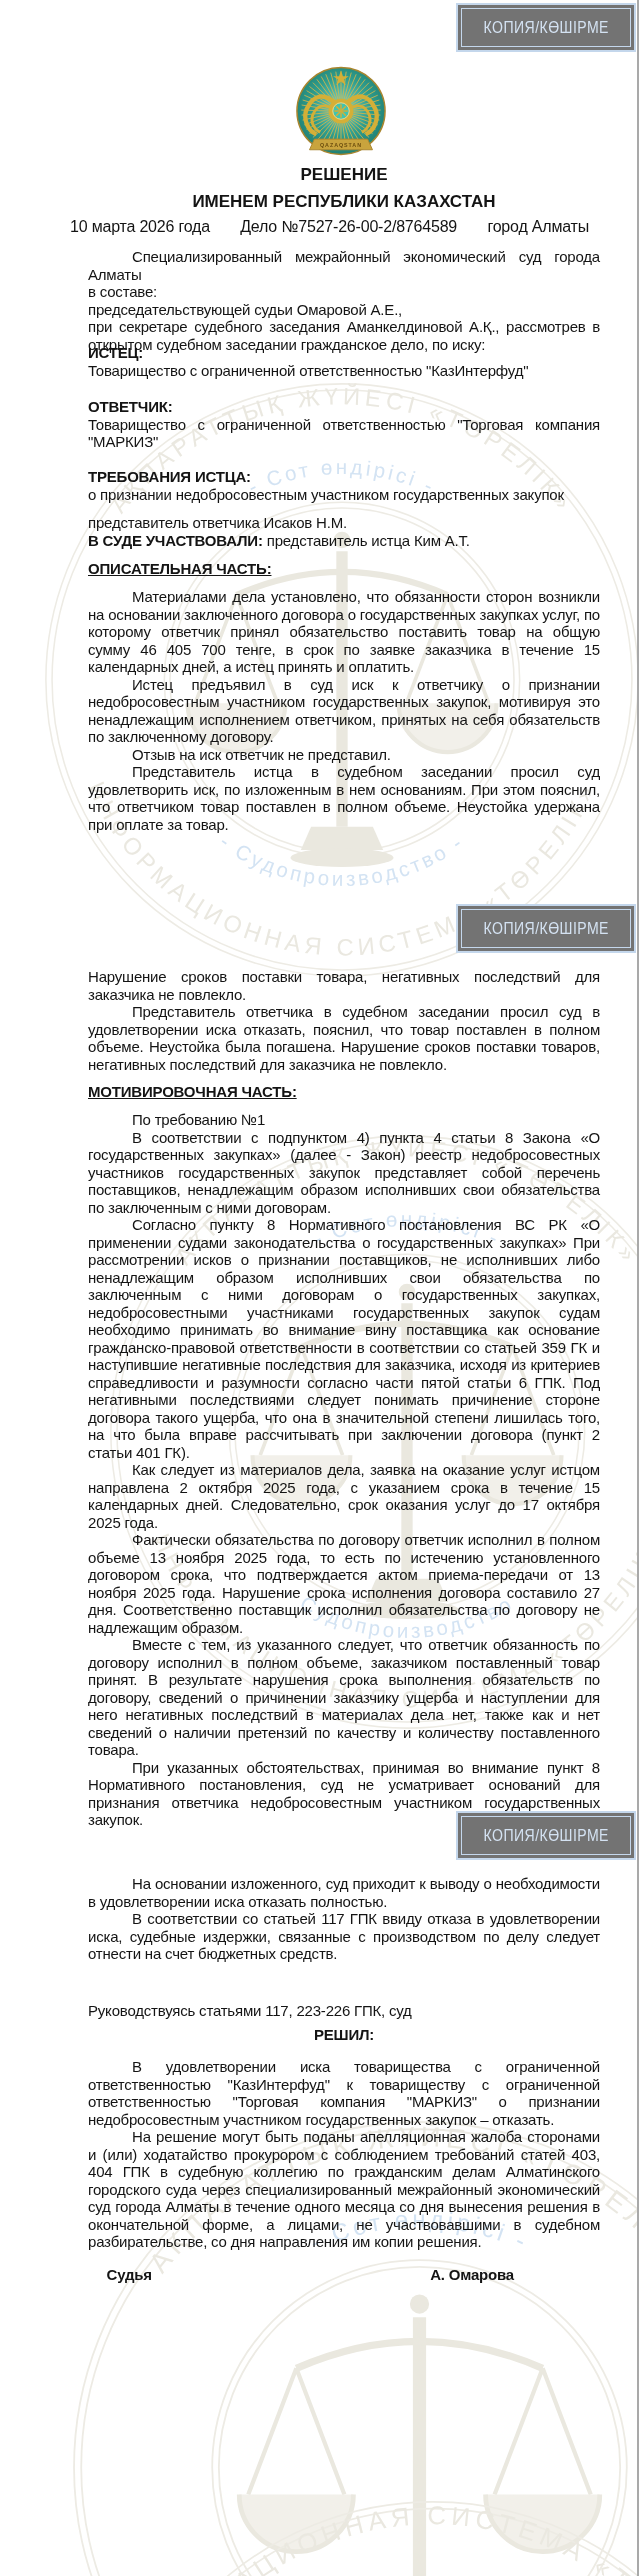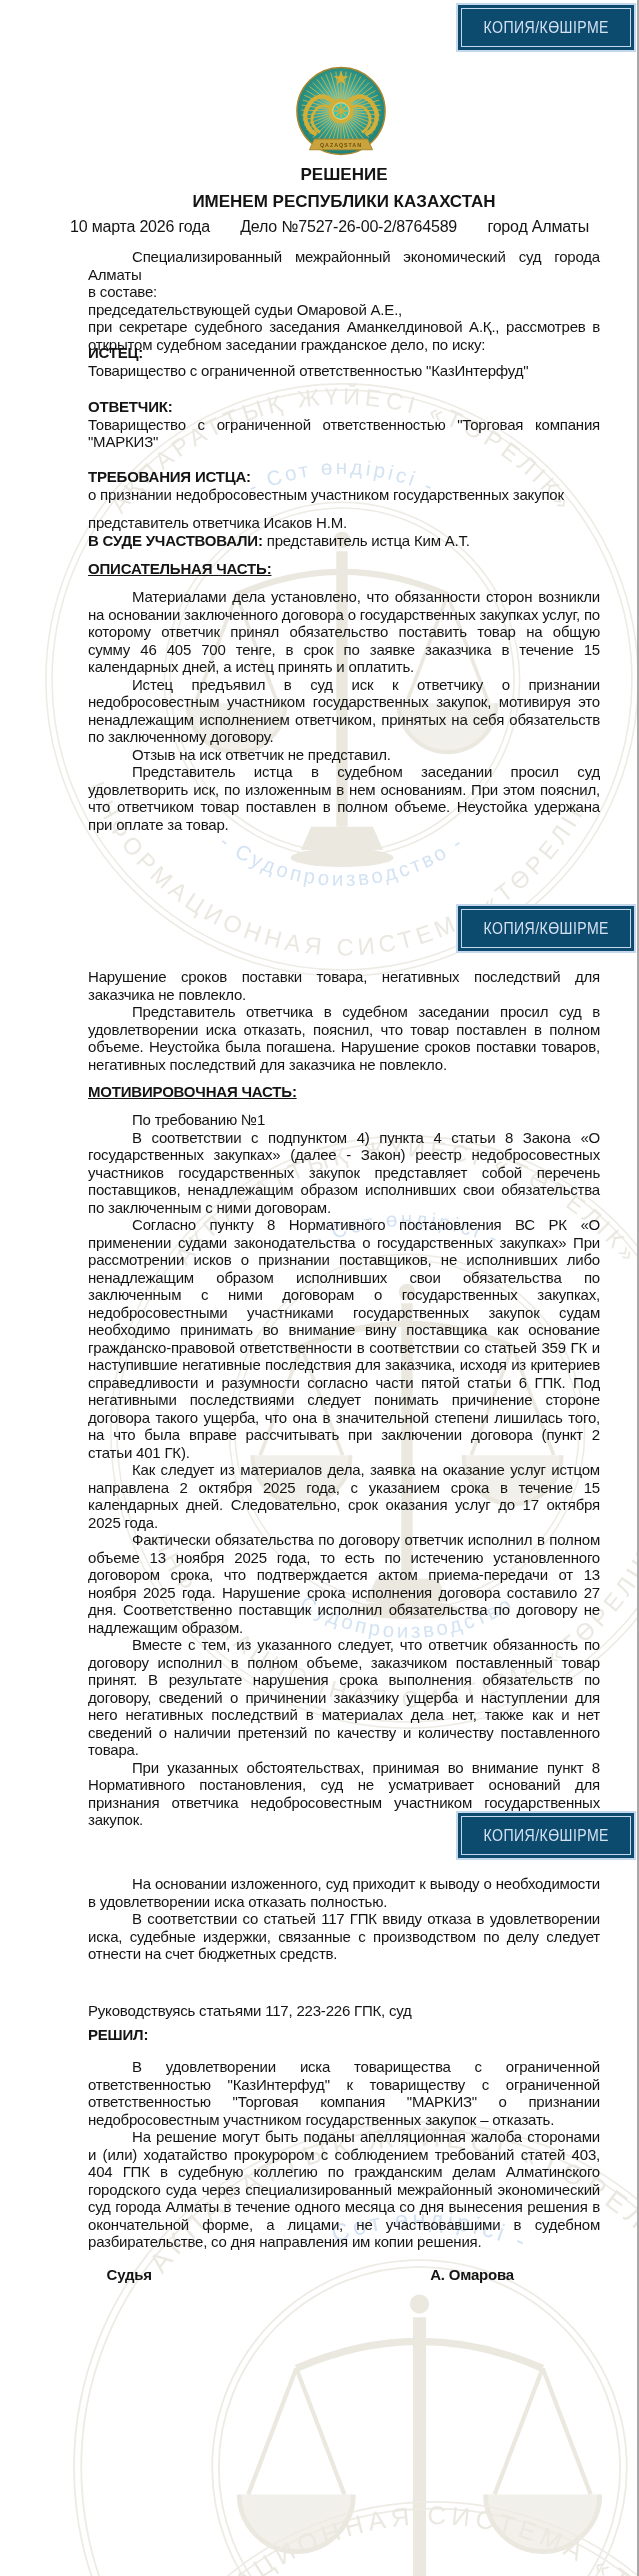--- a/index.html
+++ b/index.html
@@ -17,34 +17,34 @@
   
   .tb{
     position:absolute;left:88px;width:512px;
     font-size:15px;line-height:17.5px;letter-spacing:-0.2px;
     text-align:justify;z-index:2;
   }
   .tb p{margin:0;}
   .tb p.ind{text-indent:44px;}
   .b{font-weight:bold;}
   .hu{font-weight:bold;text-decoration:underline;}
-  .center{text-align:left;}
+  .center{text-align:center;}
 
   
   .doc-title{position:absolute;left:88px;width:512px;text-align:center;font-size:17px;font-weight:bold;z-index:2;}
   .date-row{
     position:absolute;left:70px;width:519px;top:218px;
     display:flex;justify-content:space-between;
     font-size:16px;letter-spacing:-0.2px;z-index:2;
   }
 
   
   .copy-badge{
     position:absolute;left:456px;width:180px;height:49px;
-    border:2.1px solid #c4d7ec;background:#0c4a6e;
+    border:2.1px solid #c4d7ec;background:#737373;
     box-sizing:border-box;padding:3.1px;z-index:3;
   }
   .copy-badge .inner{
     width:100%;height:100%;border:1.5px solid #c4d7ec;box-sizing:border-box;
     display:flex;align-items:center;justify-content:center;
   }
   .copy-badge .txt{
     color:#d4e2f2;font-size:16px;letter-spacing:0.5px;white-space:nowrap;
     transform:scaleX(0.88);transform-origin:center;
   }

